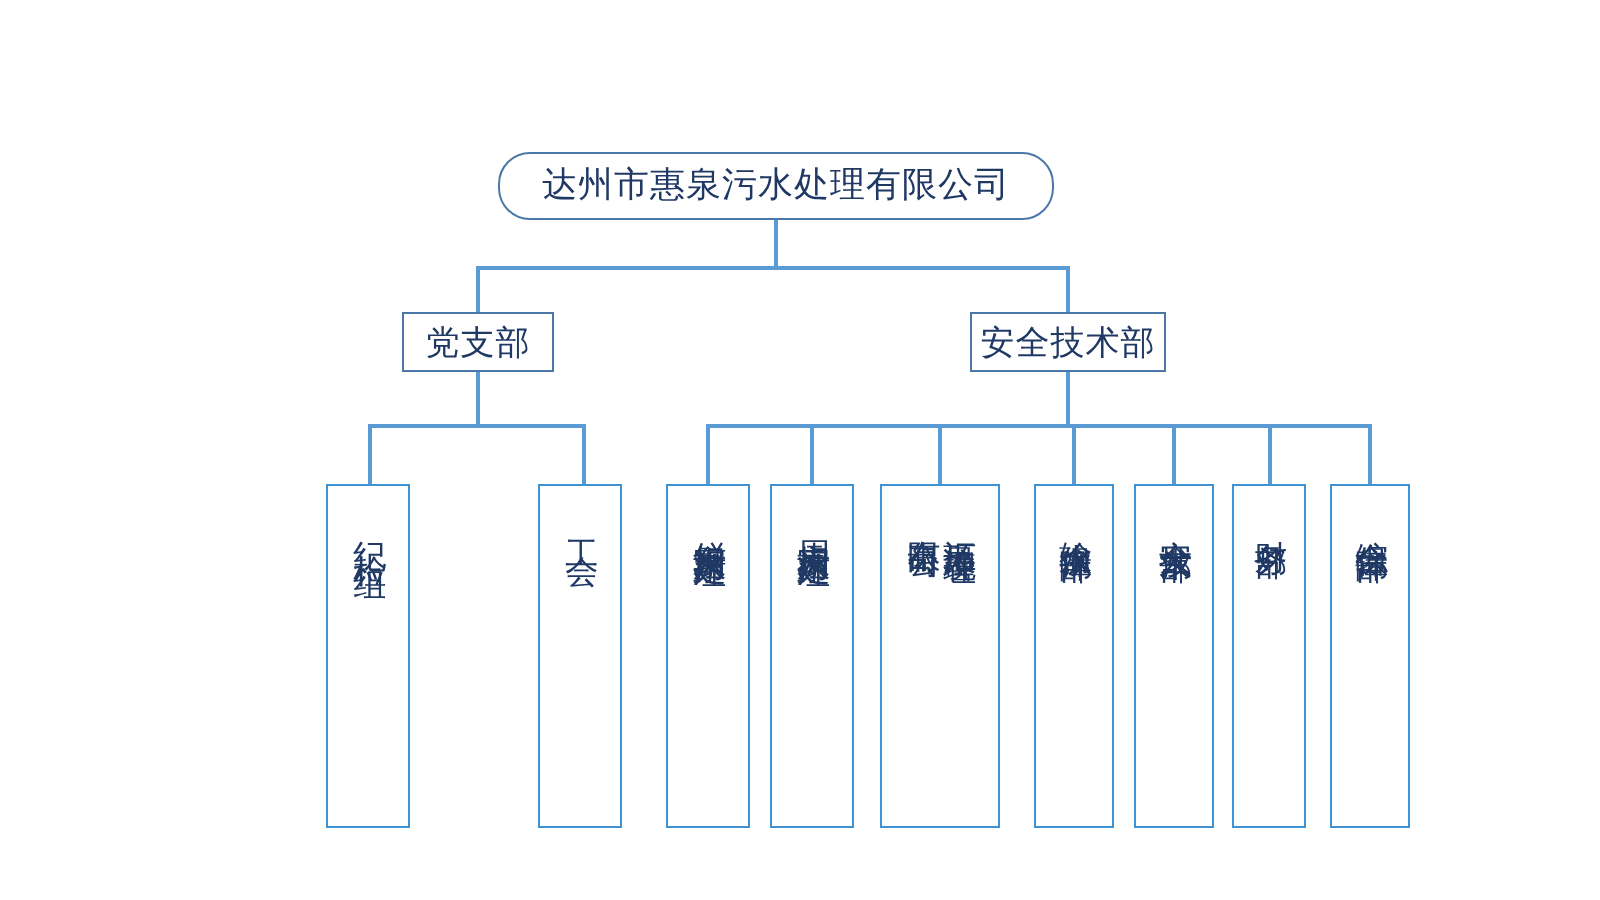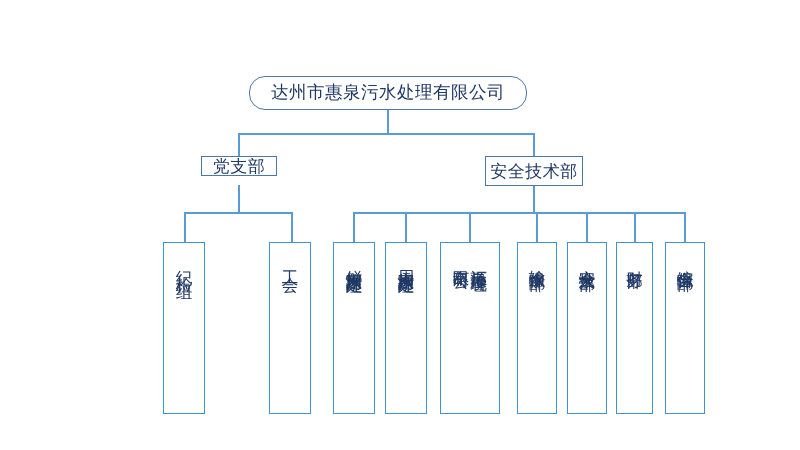--- a/index.html
+++ b/index.html
@@ -105,21 +105,21 @@
   <div class="ln v" style="left:469px; top:212px; height:30px;"></div>
   <div class="ln v" style="left:536px; top:212px; height:30px;"></div>
   <div class="ln v" style="left:586px; top:212px; height:30px;"></div>
   <div class="ln v" style="left:634px; top:212px; height:30px;"></div>
   <div class="ln v" style="left:684px; top:212px; height:30px;"></div>
 
   <div class="node horiz root" style="left:249px; top:76px; width:278px; height:34px;border-radius:16px;">
     <span>达州市惠泉污水处理有限公司</span>
   </div>
 
-  <div class="node horiz" style="left:201px; top:156px; width:76px; height:20px;text-align:center;">
+  <div class="node horiz" style="left:201px; top:156px; width:76px; height:30px;text-align:center;">
     <span>党支部</span>
   </div>
   <div class="node horiz" style="left:485px; top:156px; width:98px; height:30px;">
     <span>安全技术部</span>
   </div>
 
   <div class="node leaf" style="left:163px; top:242px; width:42px; height:172px;">
     <span class="vtext spaced">纪检组</span>
   </div>
 

